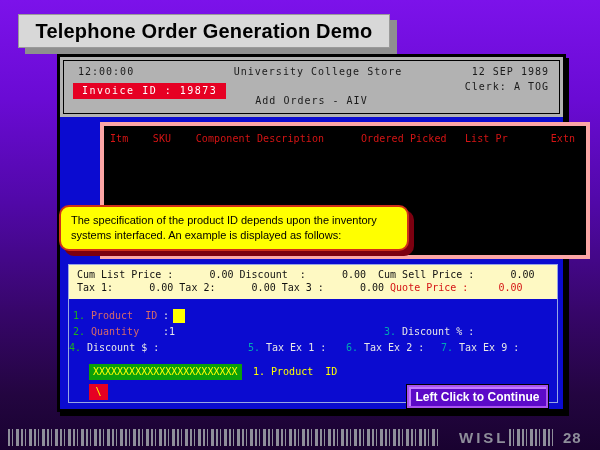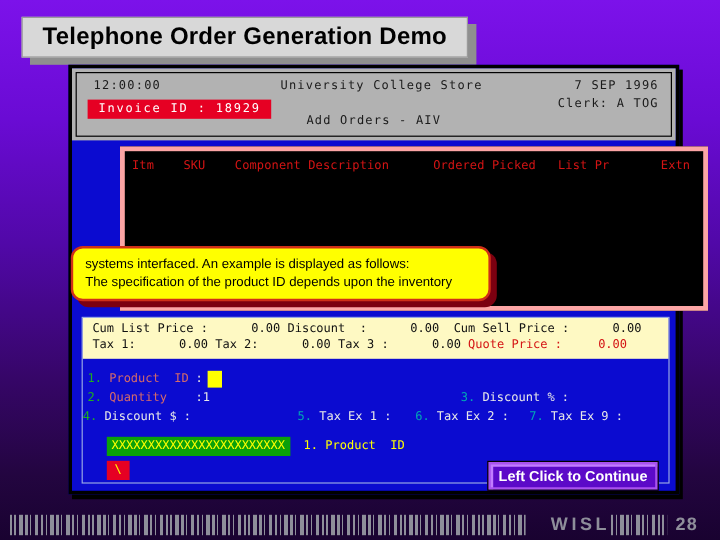--- a/index.html
+++ b/index.html
@@ -136,23 +136,23 @@
 <div class="title-bar">
   <span>Telephone Order Generation Demo</span>
 </div>
 
 <div class="terminal">
 
   <div class="term-header">
     <div class="inner-frame"></div>
     <span class="hdr-time">12:00:00</span>
     <span class="hdr-store">University College Store</span>
-    <span class="hdr-date">7 SEP 1996</span>
+    <span class="hdr-date">12 SEP 1989</span>
     <span class="hdr-clerk">Clerk: A TOG</span>
-    <span class="hdr-badge">Invoice ID : 18929</span>
+    <span class="hdr-badge">Invoice ID : 19873</span>
     <span class="hdr-mode">Add Orders - AIV</span>
   </div>
 
   <div class="term-body">
 
     <div class="order-table">
       <div class="thead">Itm    SKU    Component Description      Ordered Picked   List Pr       Extn</div>
     </div>
 
     <div class="lower-section">
@@ -190,22 +190,22 @@
 
       <div class="entry-mask">XXXXXXXXXXXXXXXXXXXXXXXX</div>
       <span class="entry-label">1. Product  ID</span>
       <div class="slash-box">\</div>
 
     </div>
   </div>
 </div>
 
 <div class="callout">
+  <div>The specification of the product ID depends upon the inventory</div>
   <div>systems interfaced. An example is displayed as follows:</div>
-  <div>The specification of the product ID depends upon the inventory</div>
 </div>
 
 <div class="continue-btn">
   <span>Left Click to Continue</span>
 </div>
 
 <div class="barcode bar-left"></div>
 <span class="footer-text footer-brand">WISL</span>
 <div class="barcode bar-right"></div>
 <span class="footer-text footer-page">28</span>

